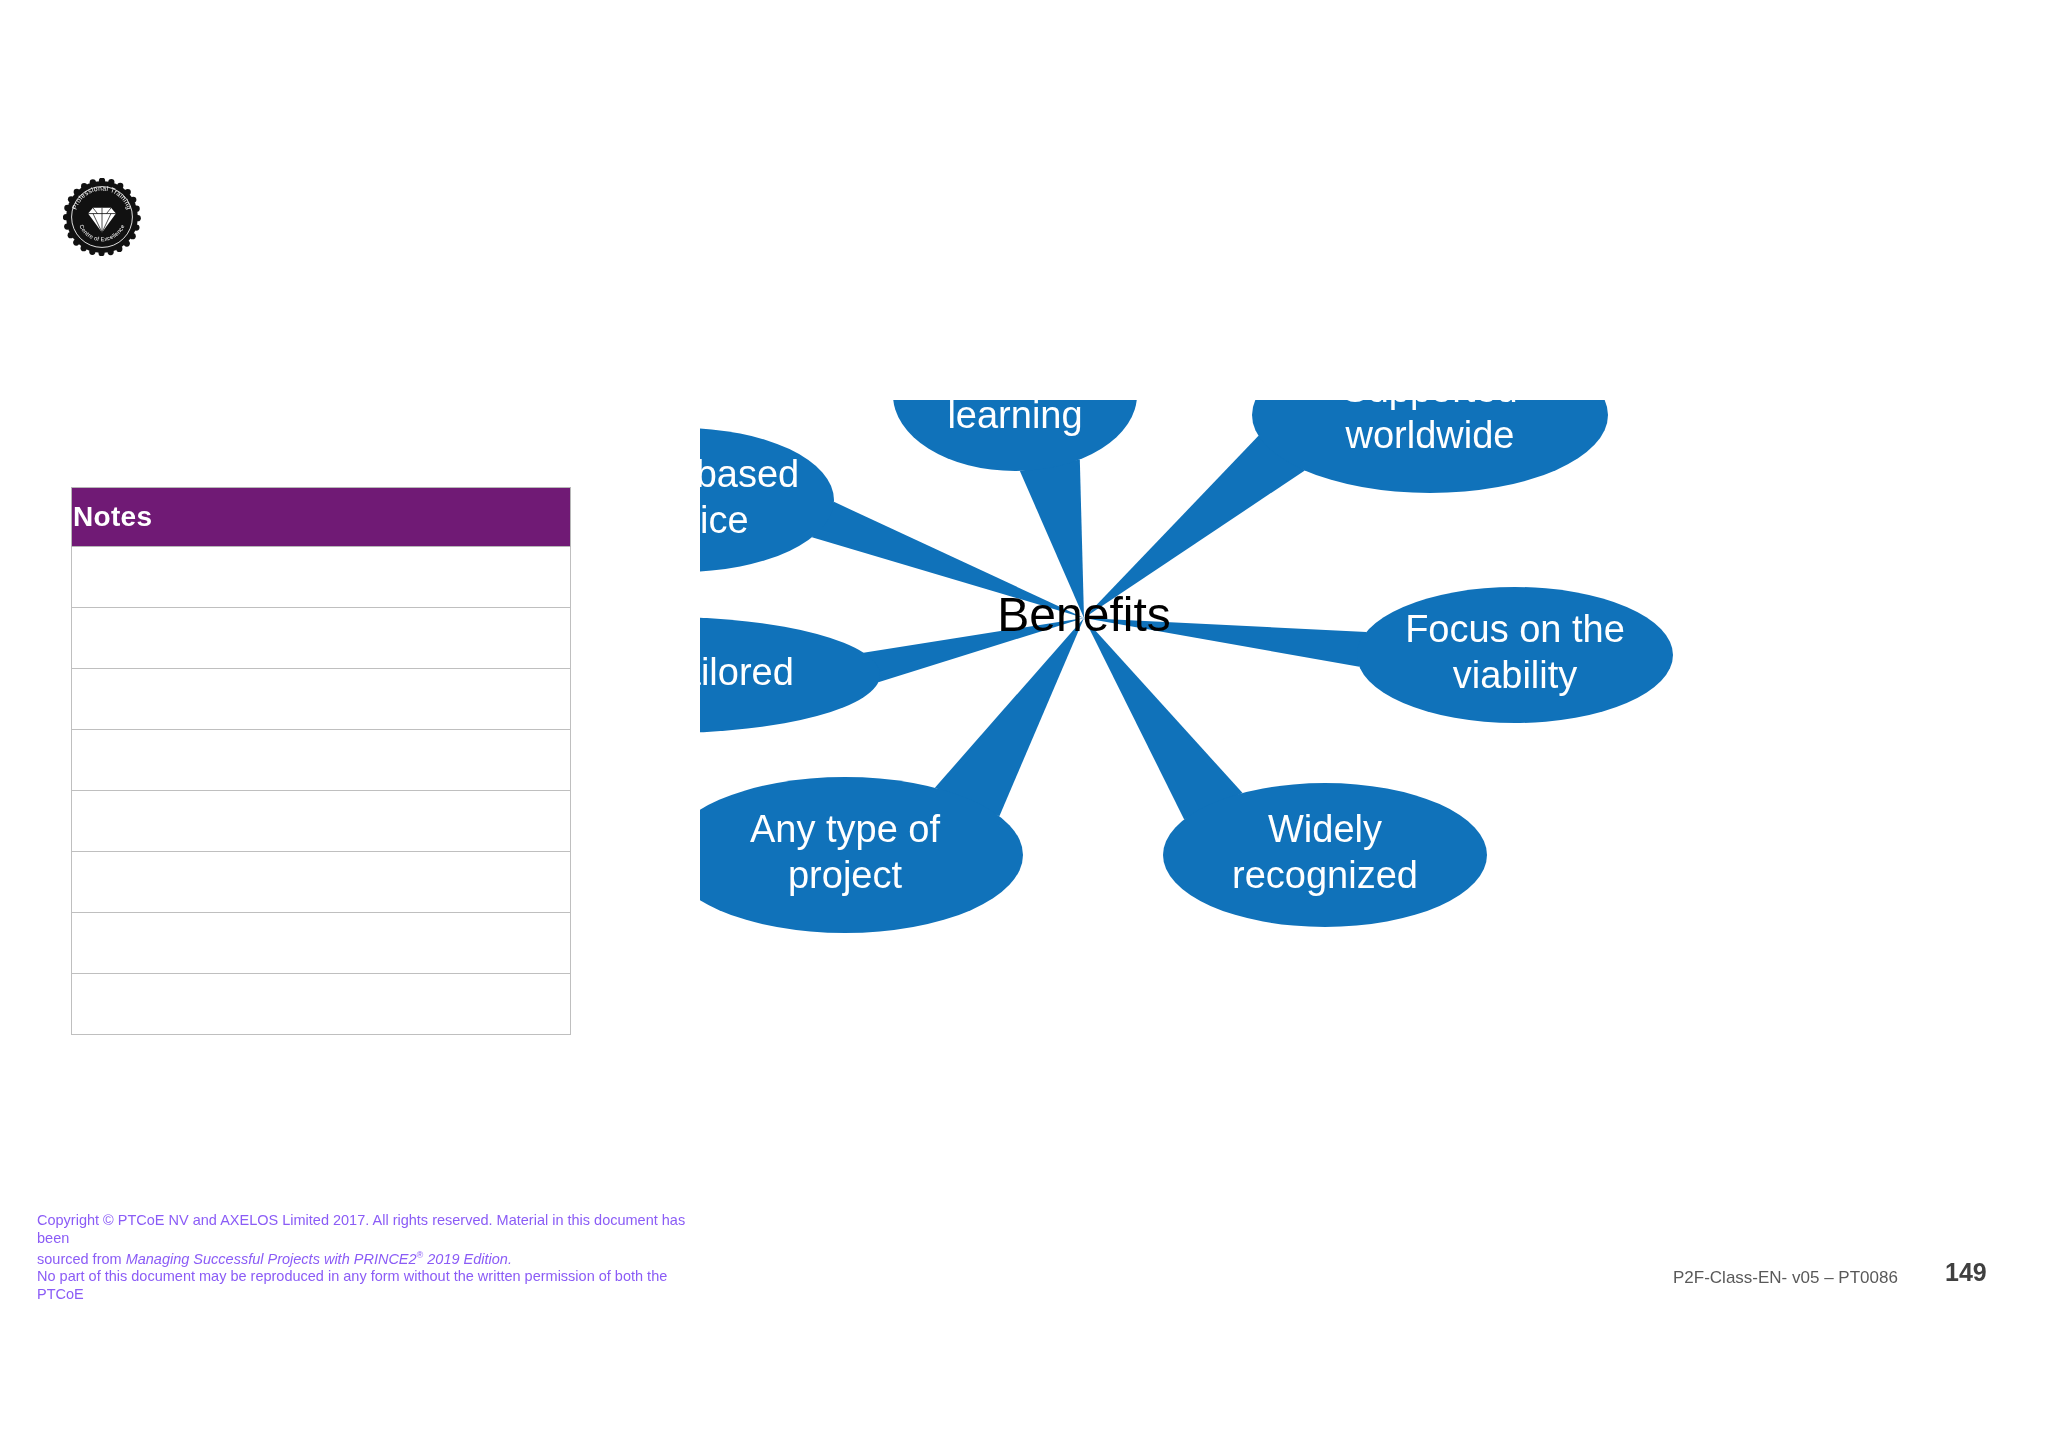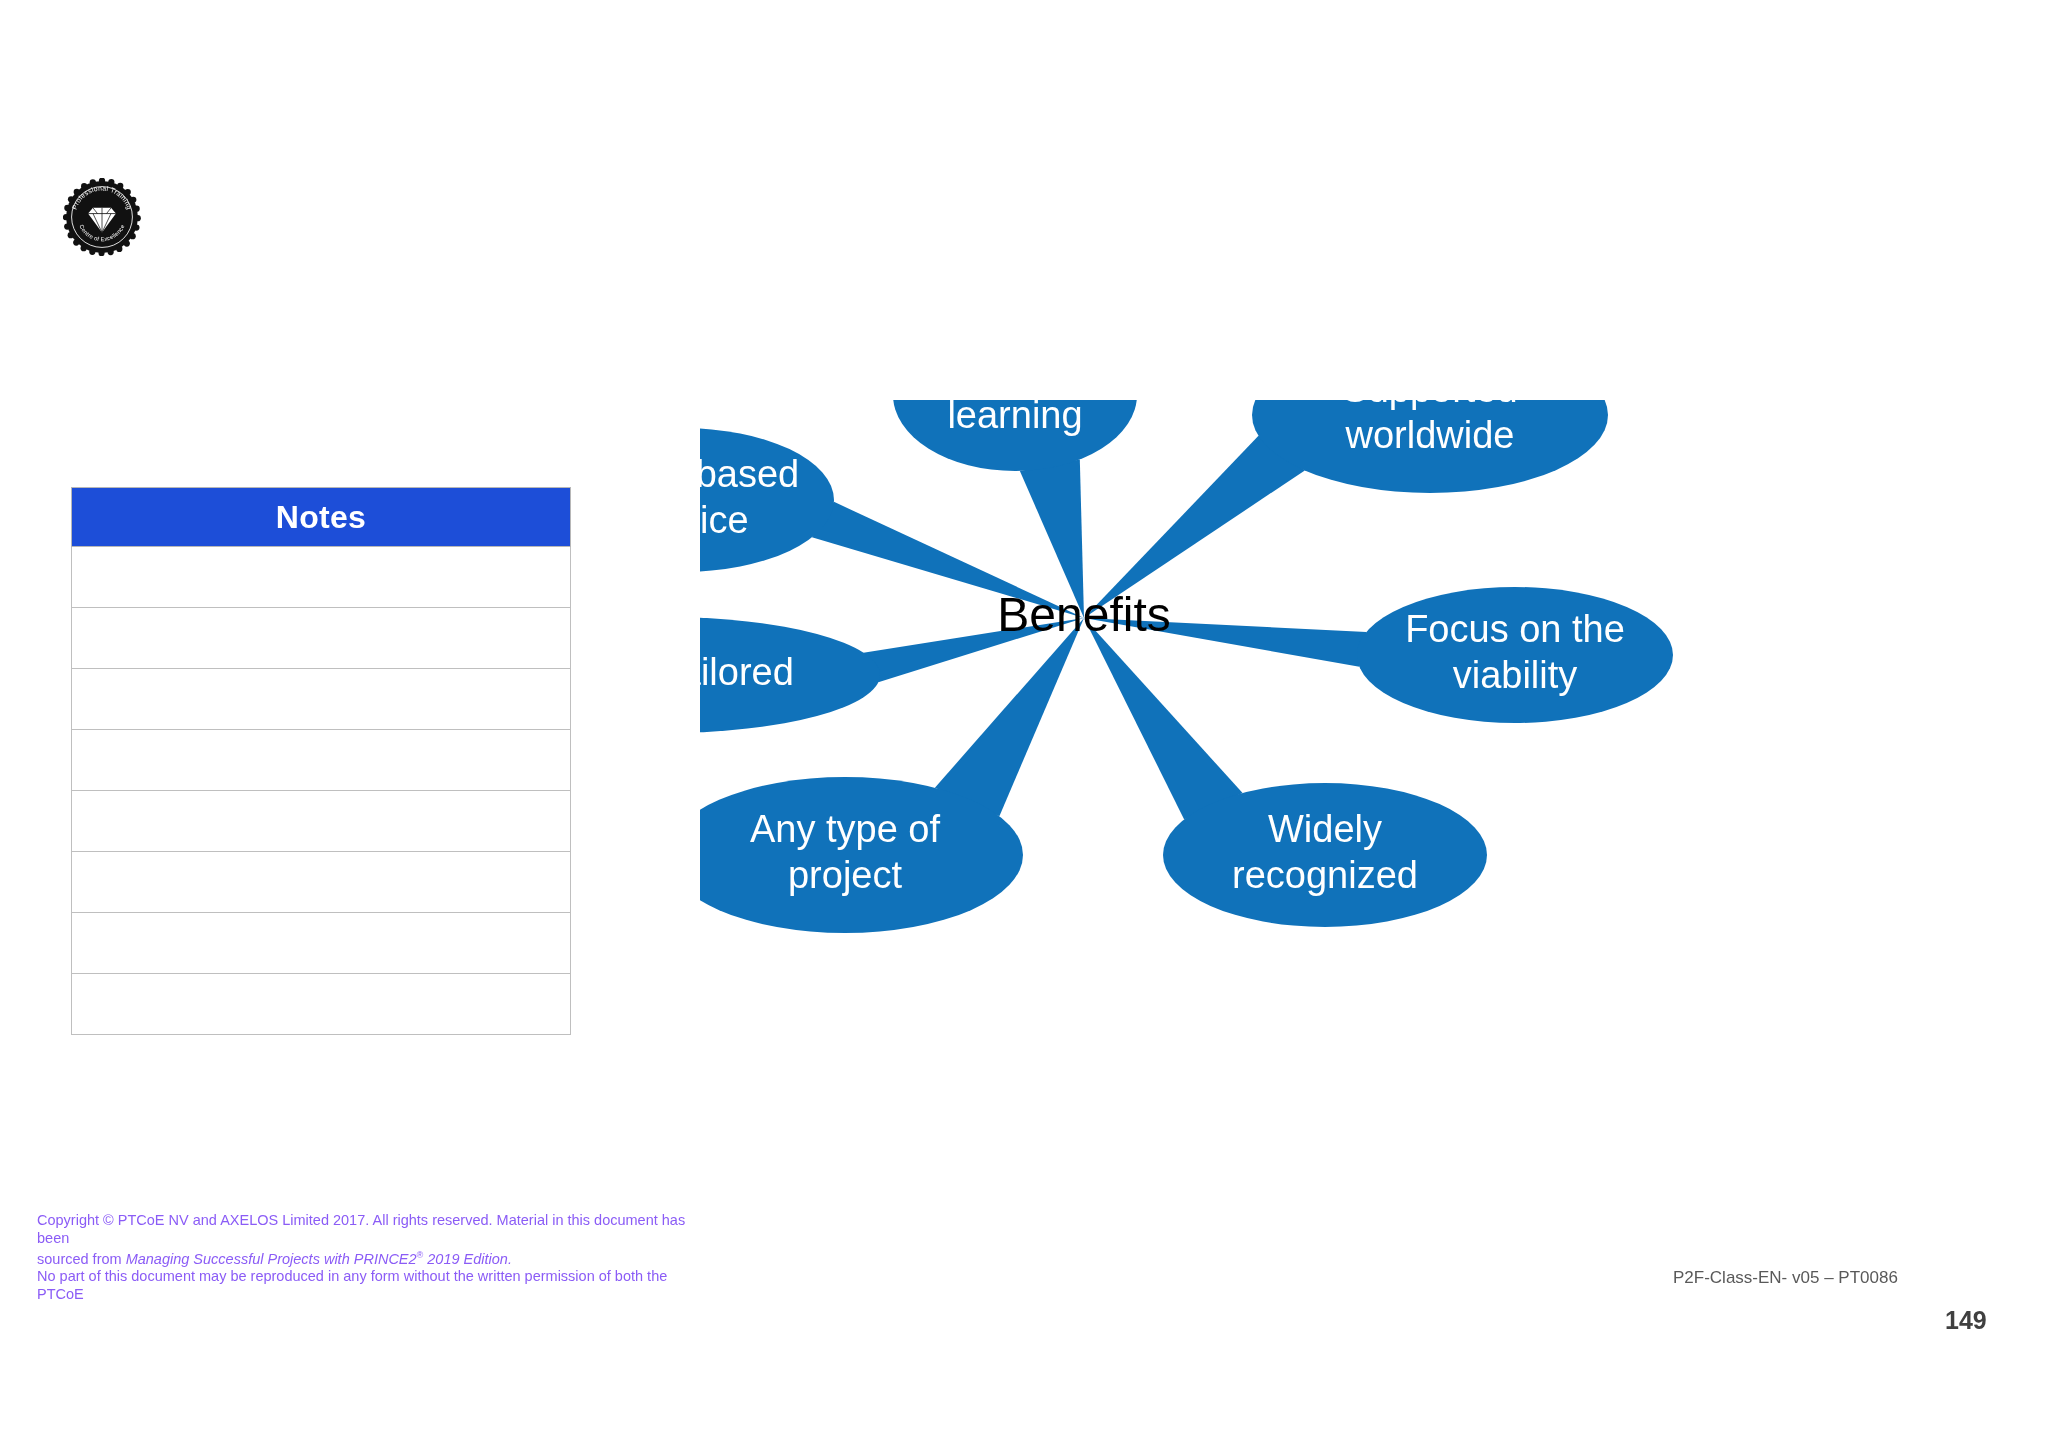--- a/index.html
+++ b/index.html
@@ -27,26 +27,26 @@
   
   #notes-table {
     position: absolute;
     left: 71px;
     top: 487px;
     width: 500px;
     border-collapse: collapse;
     table-layout: fixed;
   }
   #notes-table th {
-    background: #1d4ed8;
+    background: #701a75;
     color: #ffffff;
-    font-size: 32px;
+    font-size: 28px;
     font-weight: bold;
     height: 56px;
-    text-align: center;
+    text-align: left;
     border: 1px solid #b7b7b7;
     letter-spacing: .3px;
   }
   #notes-table td {
     height: 58px;
     border: 1px solid #bfbfbf;
     background: #ffffff;
   }
 
   
@@ -72,21 +72,20 @@
     color: #595959;
     white-space: nowrap;
   }
   #page-number {
     position: absolute;
     left: 1945px;
     top: 1258px;
     font-size: 25px;
     font-weight: bold;
     color: #404040;
-    margin-top: 48px;
   }
 
   
   #diagram {
     position: absolute;
     left: 700px;
     top: 400px;
     width: 1348px;
     height: 800px;
   }

